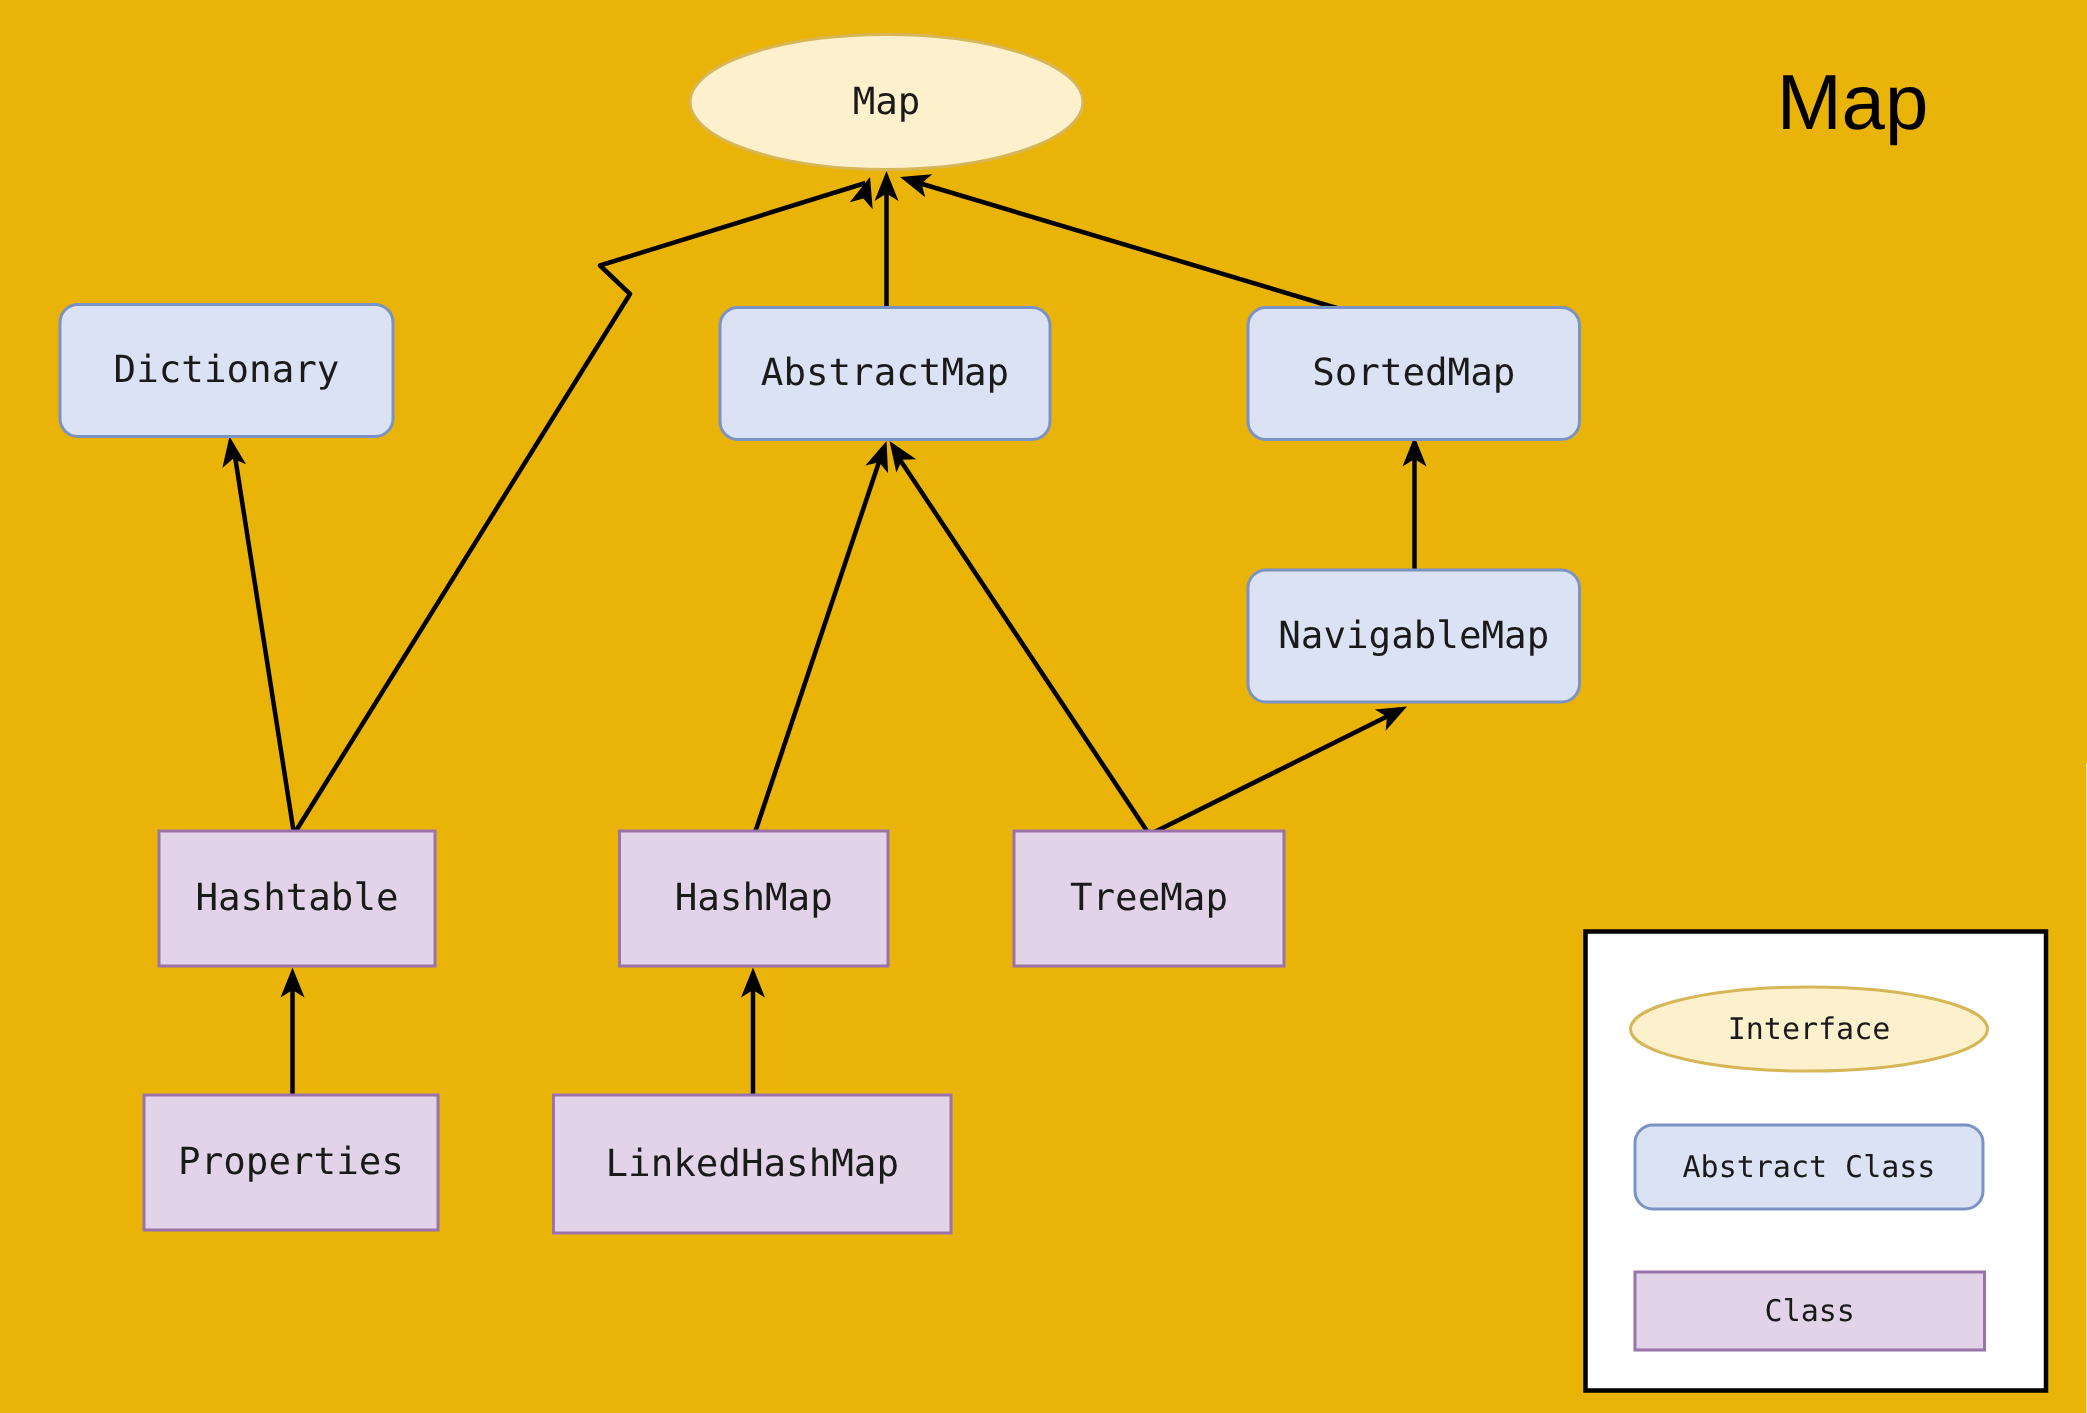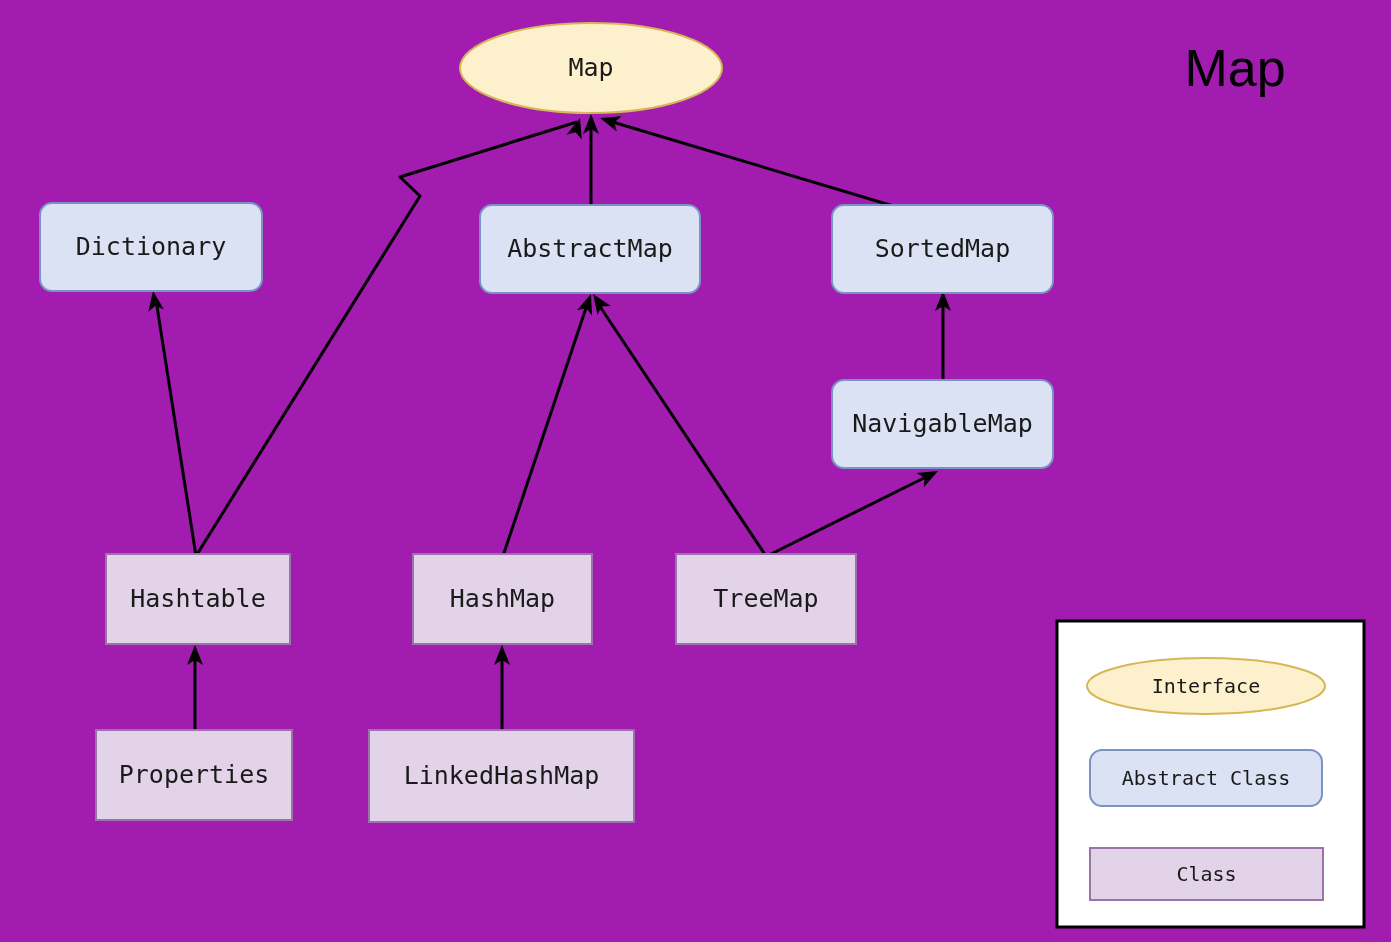--- a/index.html
+++ b/index.html
@@ -11,21 +11,21 @@
   body {
     width: 1391px;
     height: 942px;
     font-family: "Liberation Sans", sans-serif;
     overflow: hidden;
   }
   #diagram-root {
     position: relative;
     width: 1391px;
     height: 942px;
-    background: #a21caf;
+    background: #eab308;
   }
   svg#diagram-canvas {
     position: absolute;
     left: 0;
     top: 0;
     width: 1391px;
     height: 942px;
     display: block;
   }
   .node-label {

